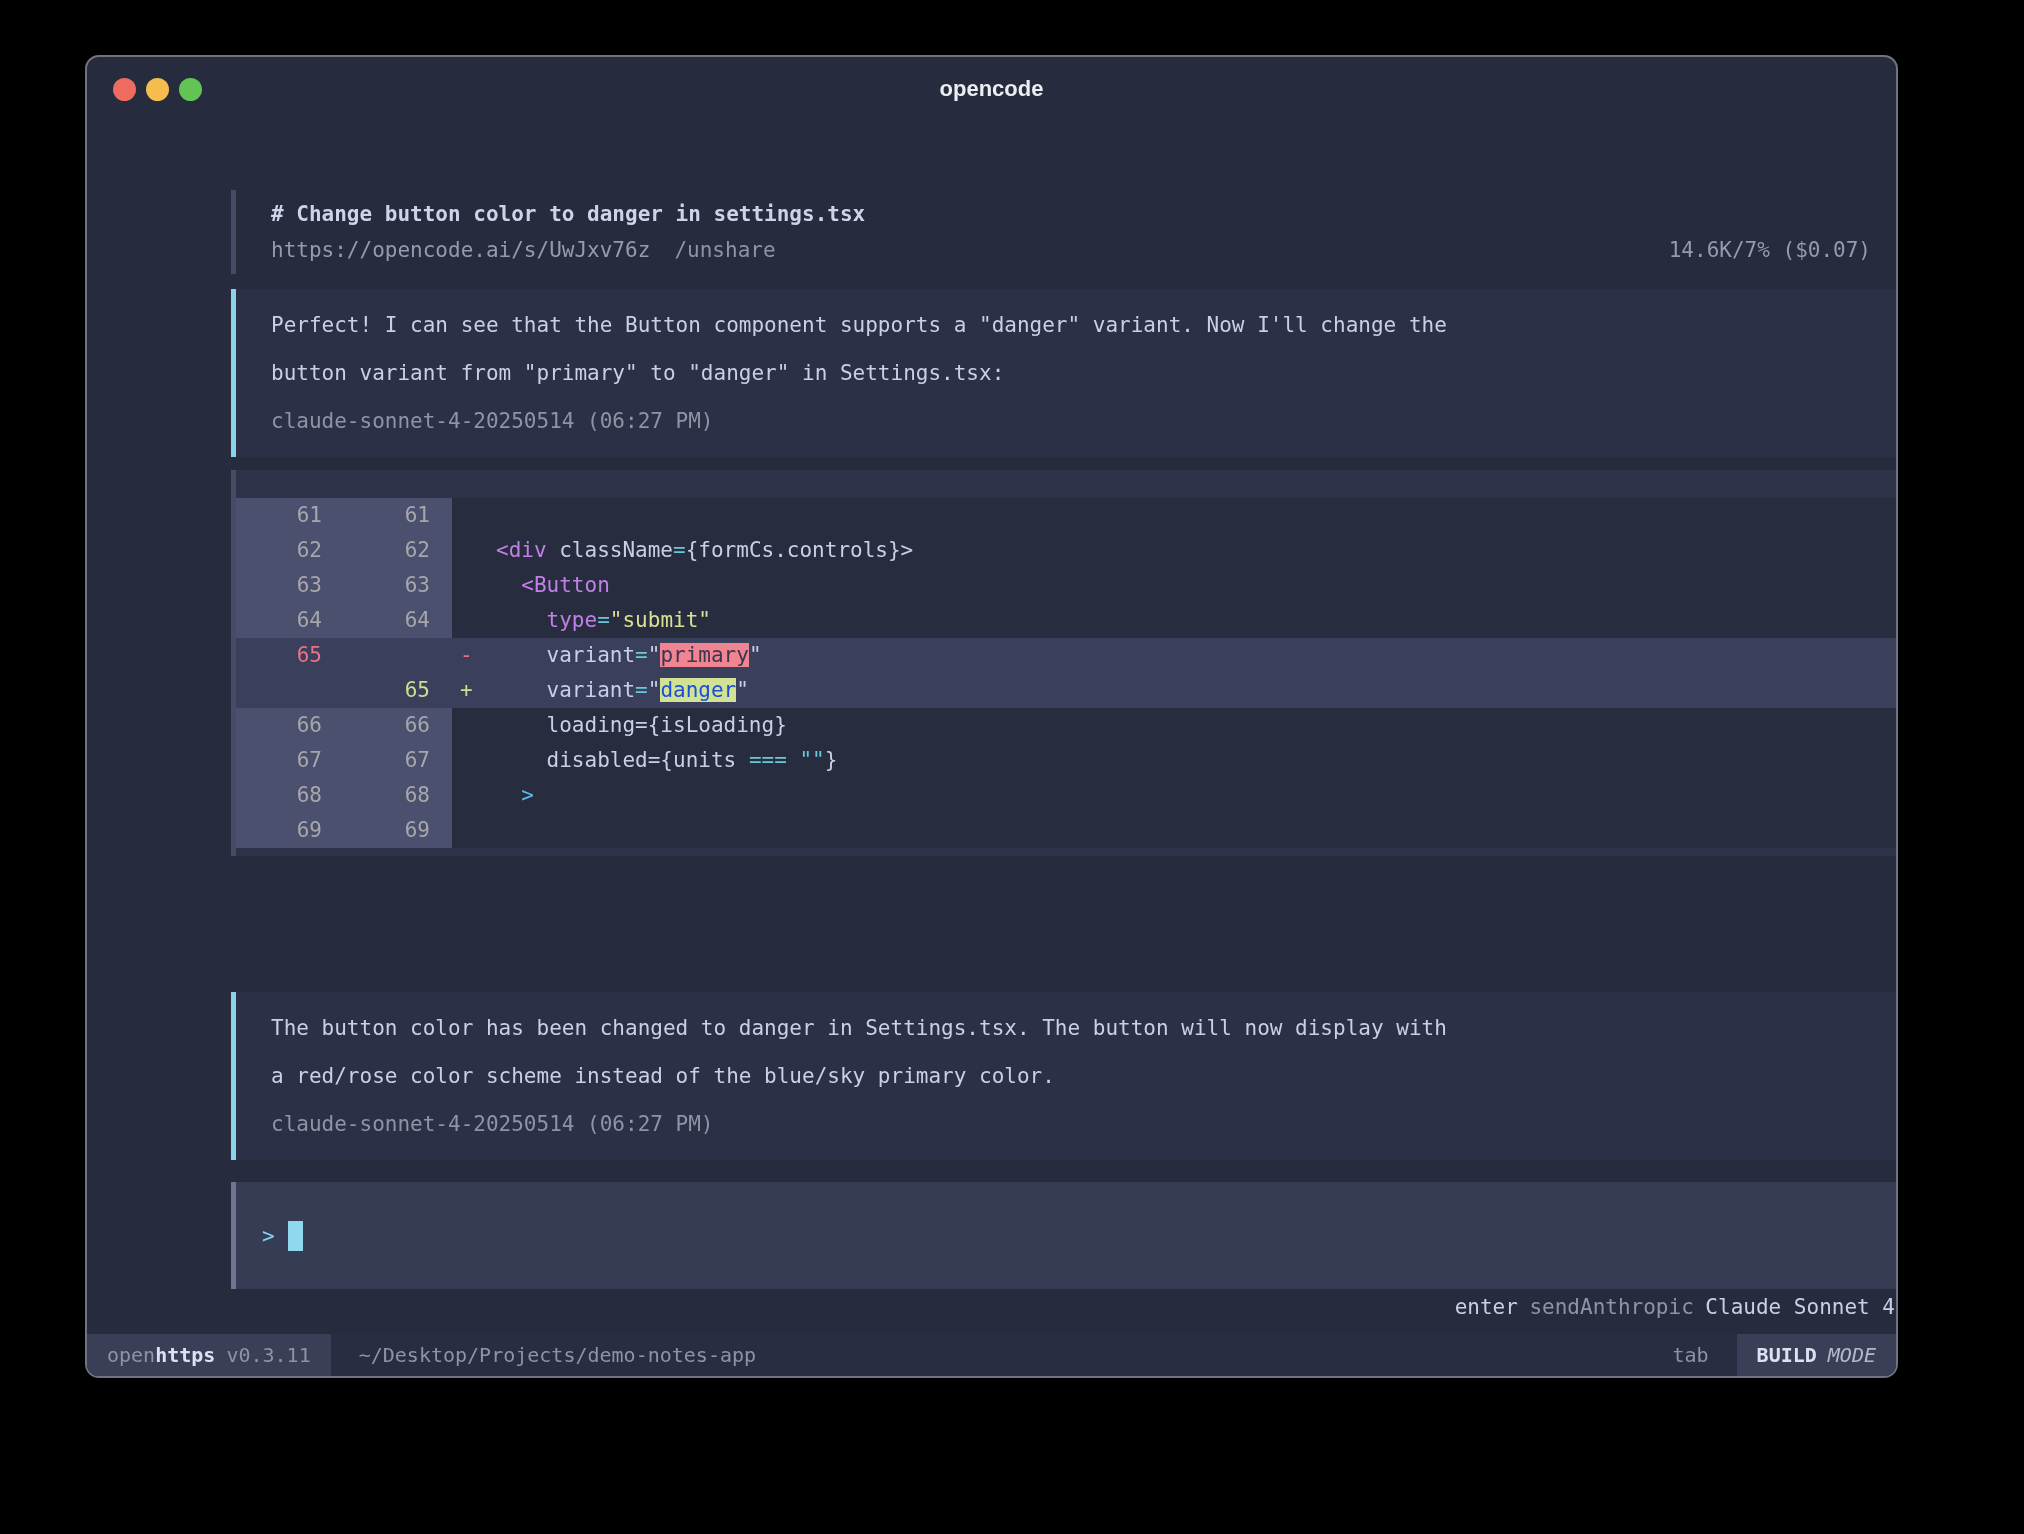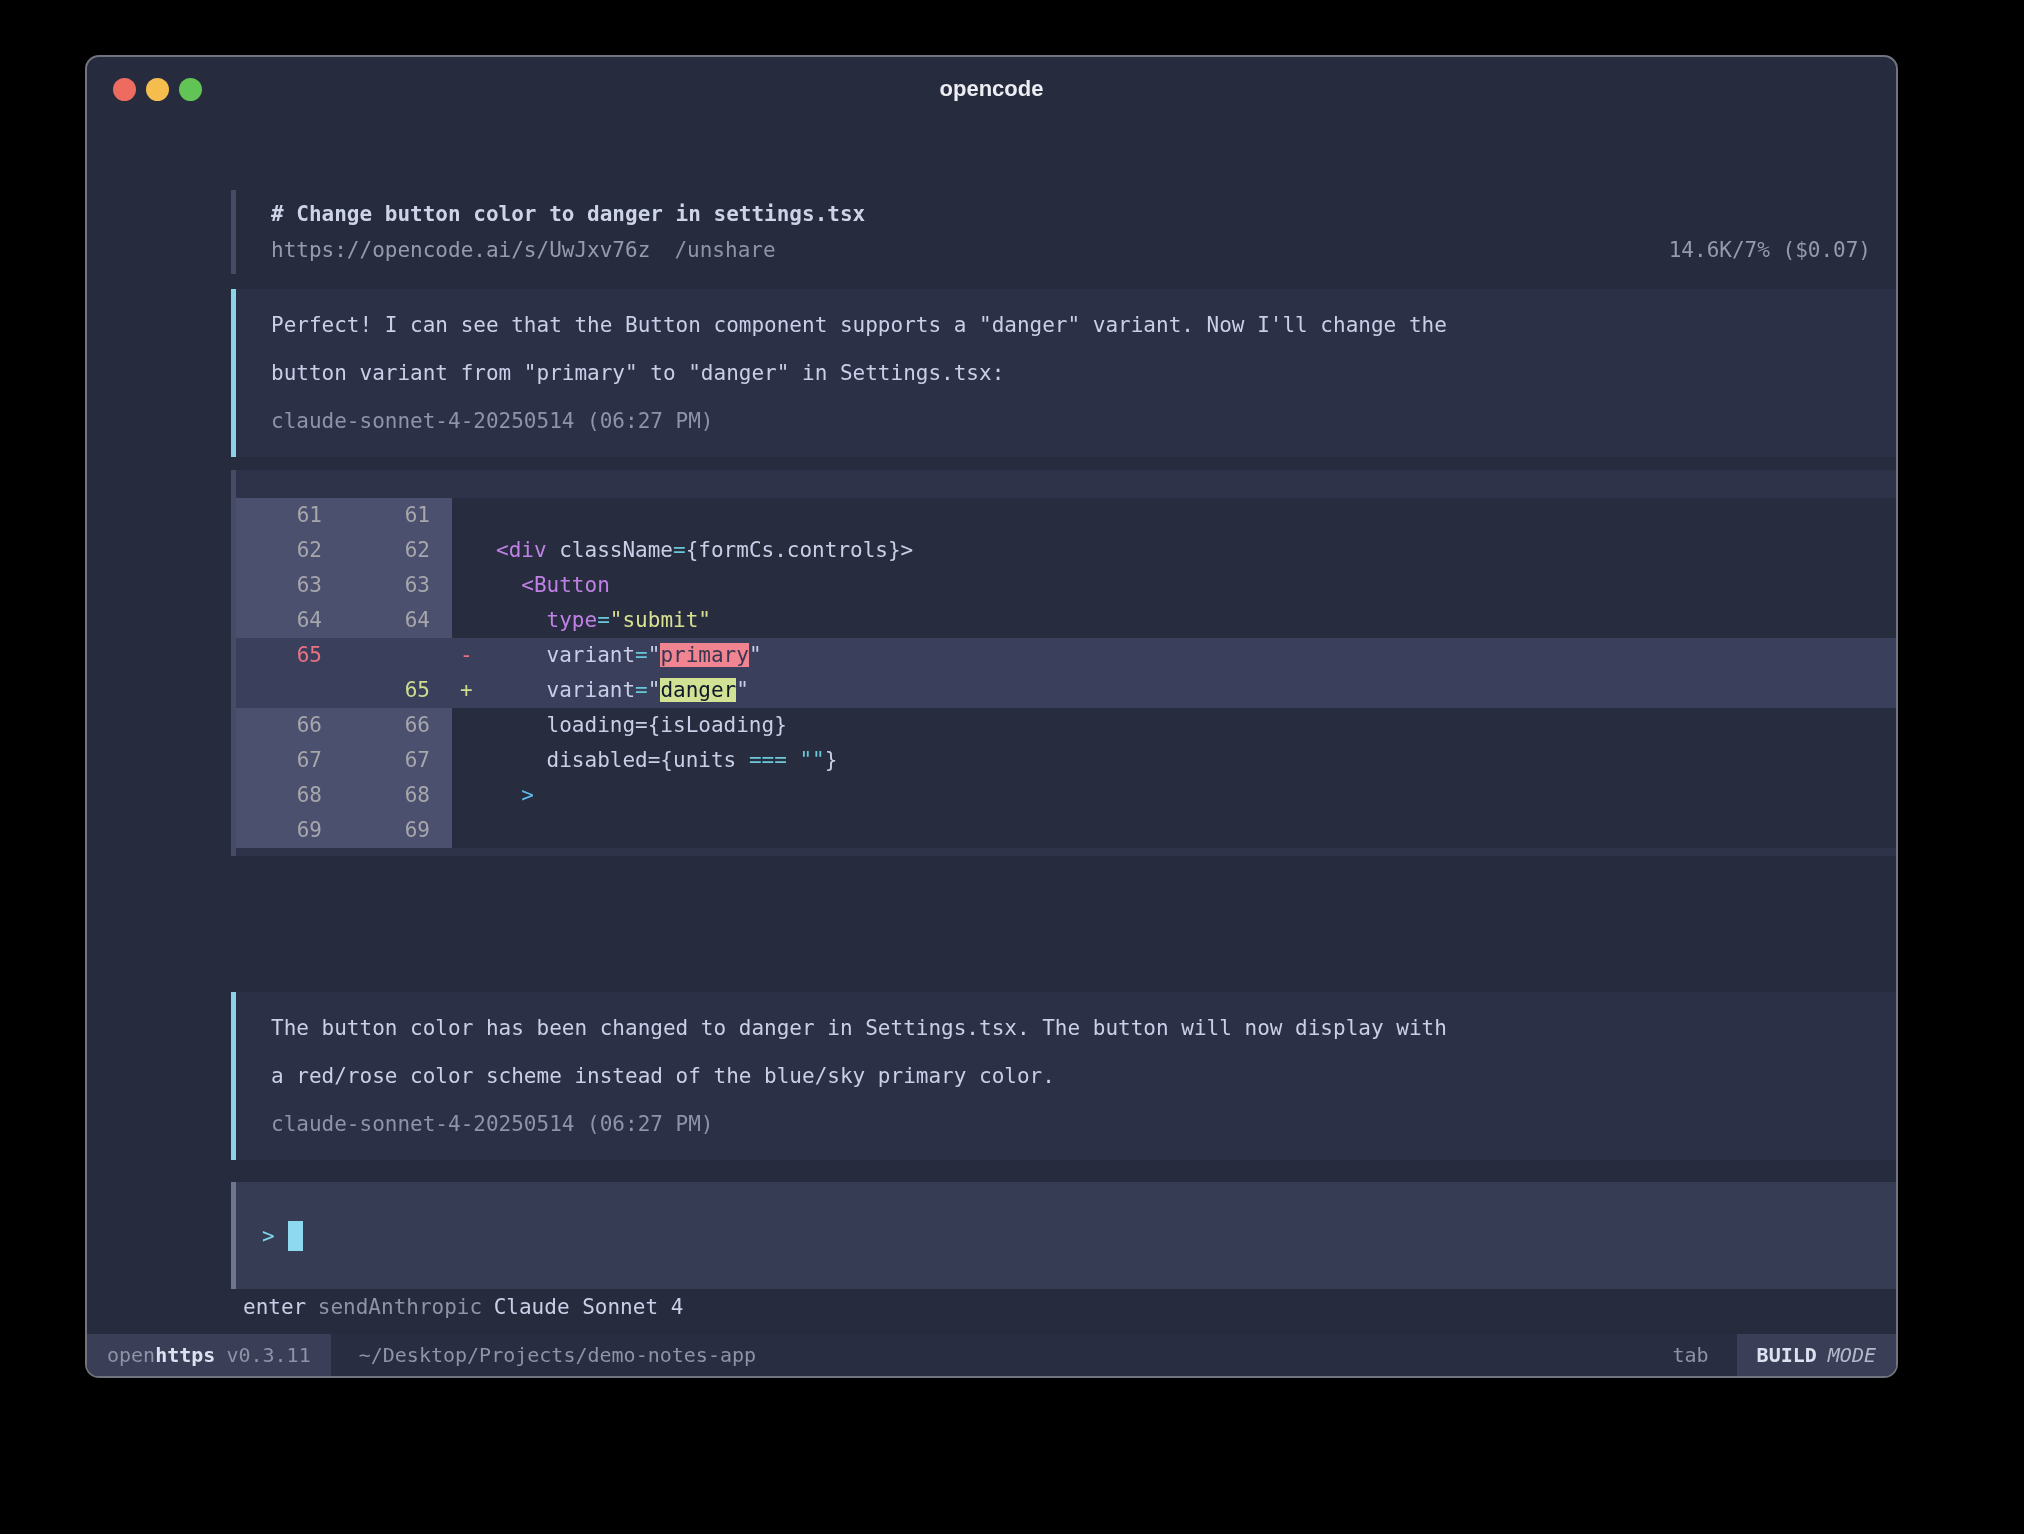--- a/index.html
+++ b/index.html
@@ -45,28 +45,28 @@
   .drow.del,.drow.add{background:#3a3f5c;}
   .drow.del .n1,.drow.del .n2,.drow.add .n1,.drow.add .n2{background:transparent;}
   .drow.del .n1,.drow.del .mk{color:#ea7285;}
   .drow.add .n2,.drow.add .mk{color:#cedd8f;}
   .tk-p{color:#c081e6;}
   .tk-w{color:#c9cfe7;}
   .tk-c{color:#6ac8d9;}
   .tk-s{color:#d9e090;}
   .tk-b{color:#5fb9ea;}
   .tk-dm{background:#f08490;color:#3a3652;}
-  .tk-am{background:#d2e295;color:#0f172a;}
+  .tk-am{background:#d2e295;color:#1d4ed8;}
   
   .input{top:1125px;height:107px;background:#373c55;border-left:5px solid #707592;border-right:5px solid #4a4f6a;
          display:flex;align-items:center;padding:0 0 0 26px;font-size:21px;}
   .pchar{color:#7fd4ea;}
   .cursor{display:inline-block;width:15px;height:30px;background:#8ed9ef;margin-left:13px;}
   
-  .hints{top:1232px;display:flex;justify-content:flex-start;font-size:21px;line-height:36px;
+  .hints{top:1232px;display:flex;justify-content:flex-end;font-size:21px;line-height:36px;
          padding:0 16px 0 12px;}
   .hints .ml{margin-left:0.55em;}
   
   .sbar{position:absolute;left:0;bottom:0;width:100%;height:42px;background:#292d41;
         display:flex;align-items:stretch;font-size:20px;line-height:42px;}
   .seg{background:#3a3e57;padding:0 20px;white-space:pre;}
   .bold-bright{color:#dde1f0;font-weight:bold;}
   .seg .ver{margin-left:0.55em;}
   .cwd{margin-left:28px;white-space:pre;}
   .sspacer{flex:1;}

